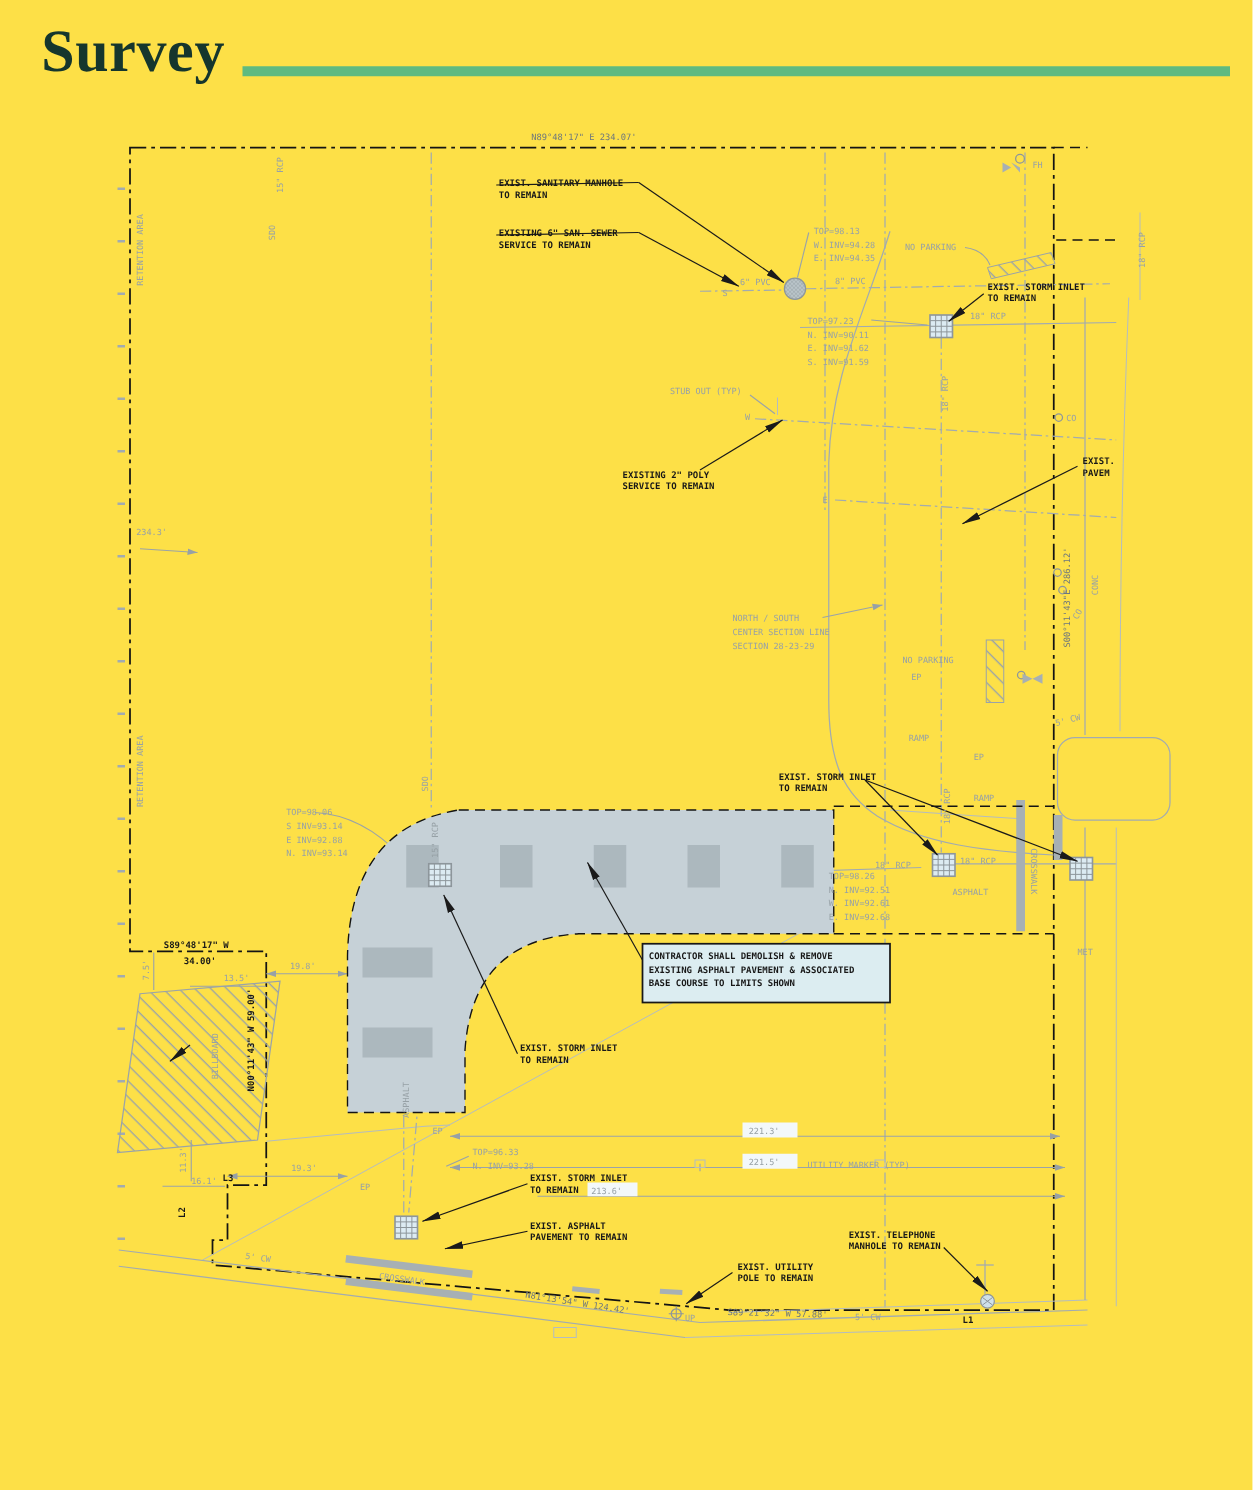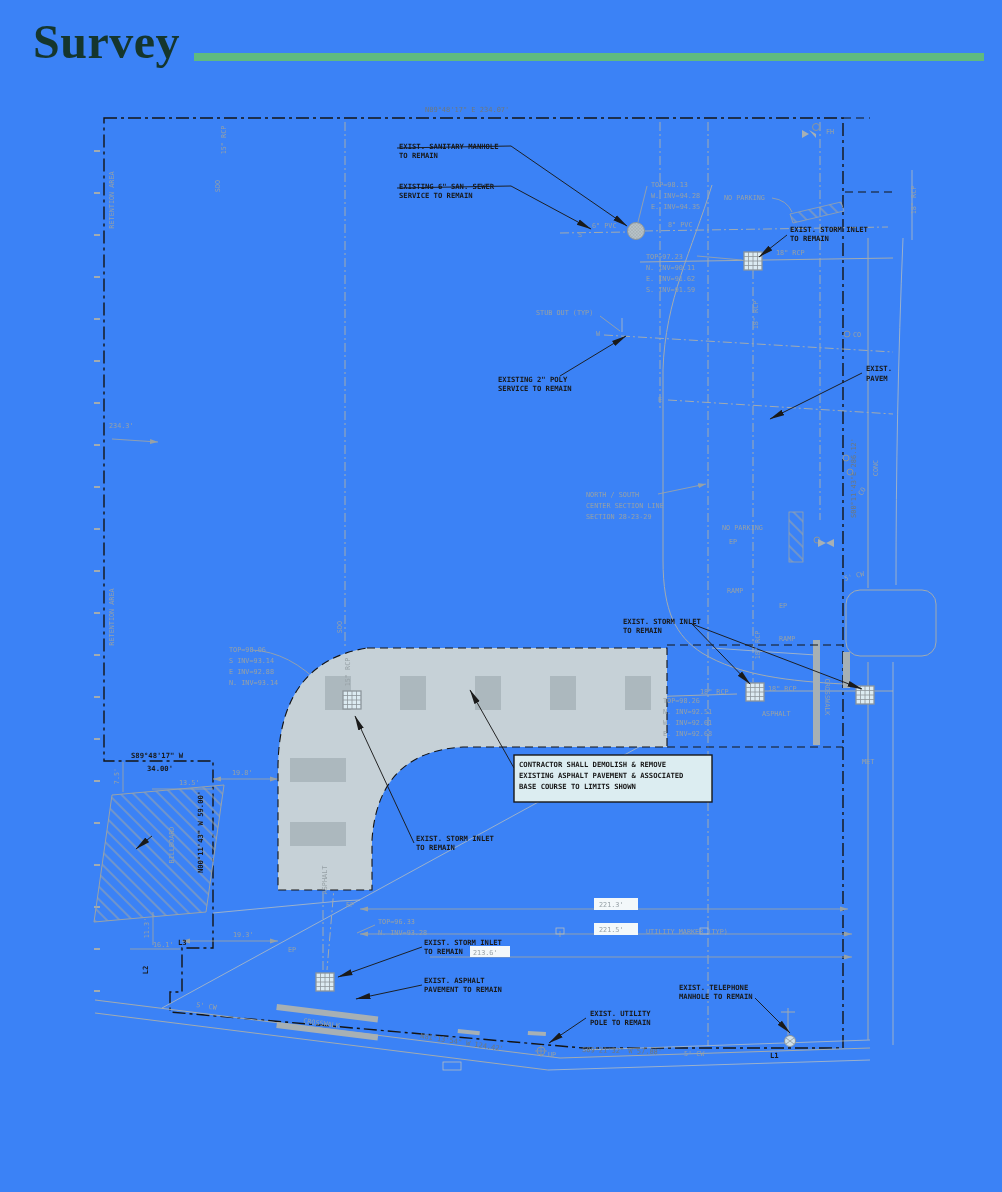--- a/index.html
+++ b/index.html
@@ -1,16 +1,16 @@
 <!DOCTYPE html>
 <html><head>
 <meta charset="utf-8">
 <style>
   html,body{margin:0;padding:0;background:#fff;}
-  .page{position:relative;width:1002px;height:1192px;background:#3b82f6;overflow:hidden;
+  .page{position:relative;width:1002px;height:1192px;background:#fde047;overflow:hidden;
         font-family:"Liberation Sans",sans-serif;}
   .hdr-title{position:absolute;left:33px;top:14px;margin:0;
              font-family:"Liberation Serif",serif;font-weight:700;font-size:48px;
              color:#15362d;letter-spacing:.5px;}
   .hdr-rule{position:absolute;left:194px;top:53px;width:790px;height:8px;background:#5fba80;}
   svg{position:absolute;left:0;top:0;}
   .g  {font:6.8px "DejaVu Sans Mono",monospace; fill:#97a1a6;}
   .g2 {font:7px "DejaVu Sans Mono",monospace;  fill:#6e787d;}
   .b  {font:bold 7.2px "DejaVu Sans Mono",monospace; fill:#181818;}
   .ln {stroke:#a2abb0;stroke-width:1;fill:none;}

